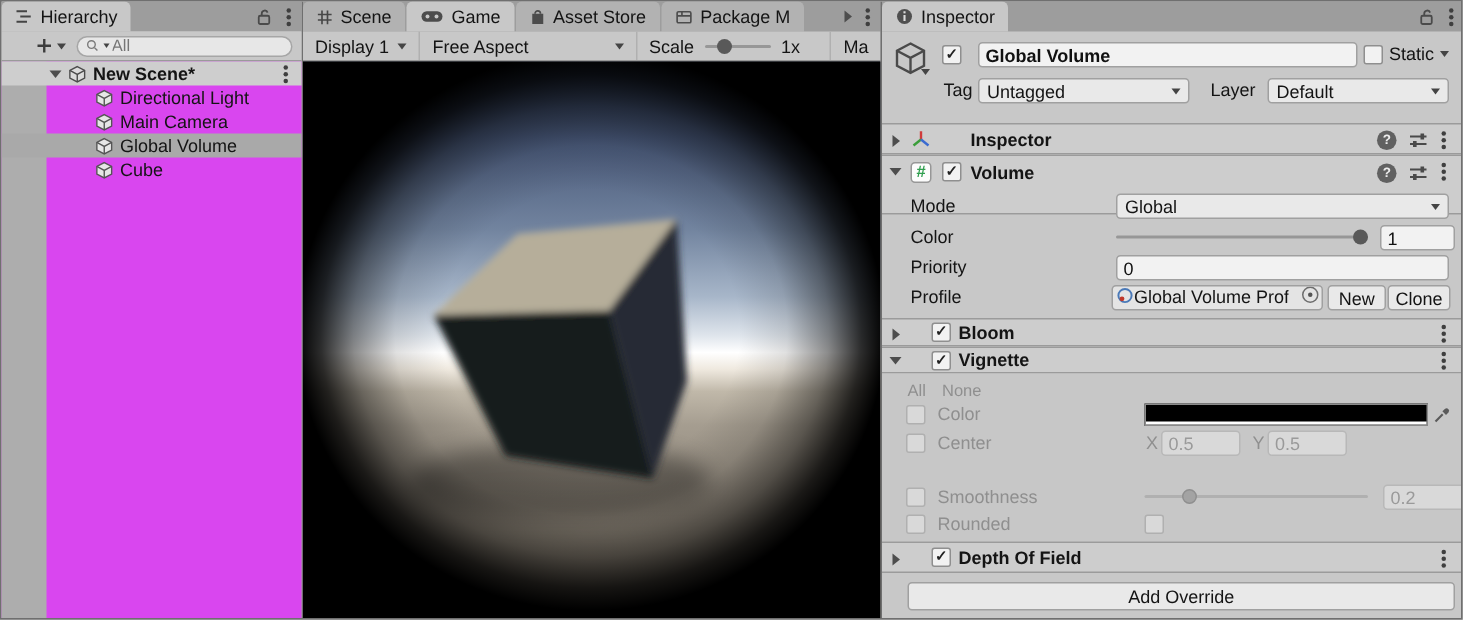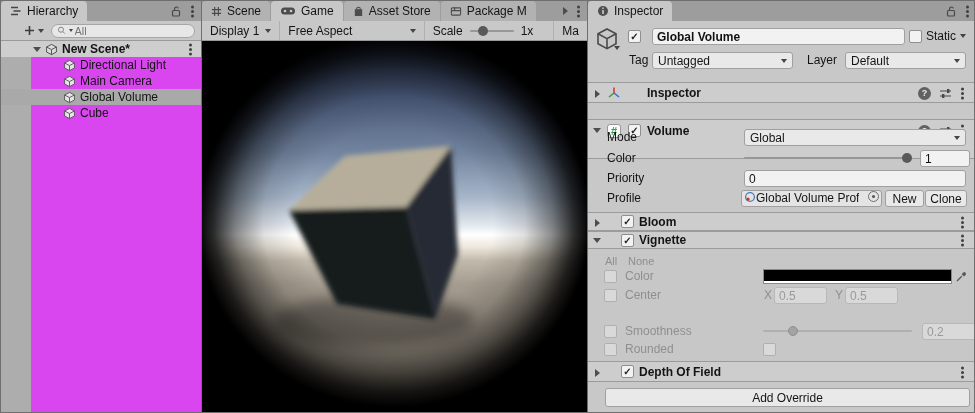--- a/index.html
+++ b/index.html
@@ -328,21 +328,21 @@
       <span class="bold" style="left:59px;top:3px">Inspector</span>
       <div class="help-icon" style="left:330px;top:4px"></div>
       <svg style="left:351px;top:4px" width="13" height="13" viewBox="0 0 13 13">
         <path d="M1 4h11M1 9h11" stroke="#4a4a4a" stroke-width="1.2"></path>
         <rect x="8" y="2" width="2.4" height="4" fill="#4a4a4a"></rect>
         <rect x="3" y="7" width="2.4" height="4" fill="#4a4a4a"></rect>
       </svg>
       <div class="kebab" style="left:373px;top:9px"></div>
     </div>
 
-    <div class="comp-header" style="top:118px;height:40px">
+    <div class="comp-header" style="top:102px;height:40px">
       <div class="arrow-down" style="left:5px;top:8px"></div>
       <div class="hash-icon" style="left:19px;top:4px"></div>
       <div class="cb checked" style="left:40px;top:4px"></div>
       <span class="bold" style="left:59px;top:4px">Volume</span>
       <div class="help-icon" style="left:330px;top:5px"></div>
       <svg style="left:351px;top:5px" width="13" height="13" viewBox="0 0 13 13">
         <path d="M1 4h11M1 9h11" stroke="#4a4a4a" stroke-width="1.2"></path>
         <rect x="8" y="2" width="2.4" height="4" fill="#4a4a4a"></rect>
         <rect x="3" y="7" width="2.4" height="4" fill="#4a4a4a"></rect>
       </svg>

